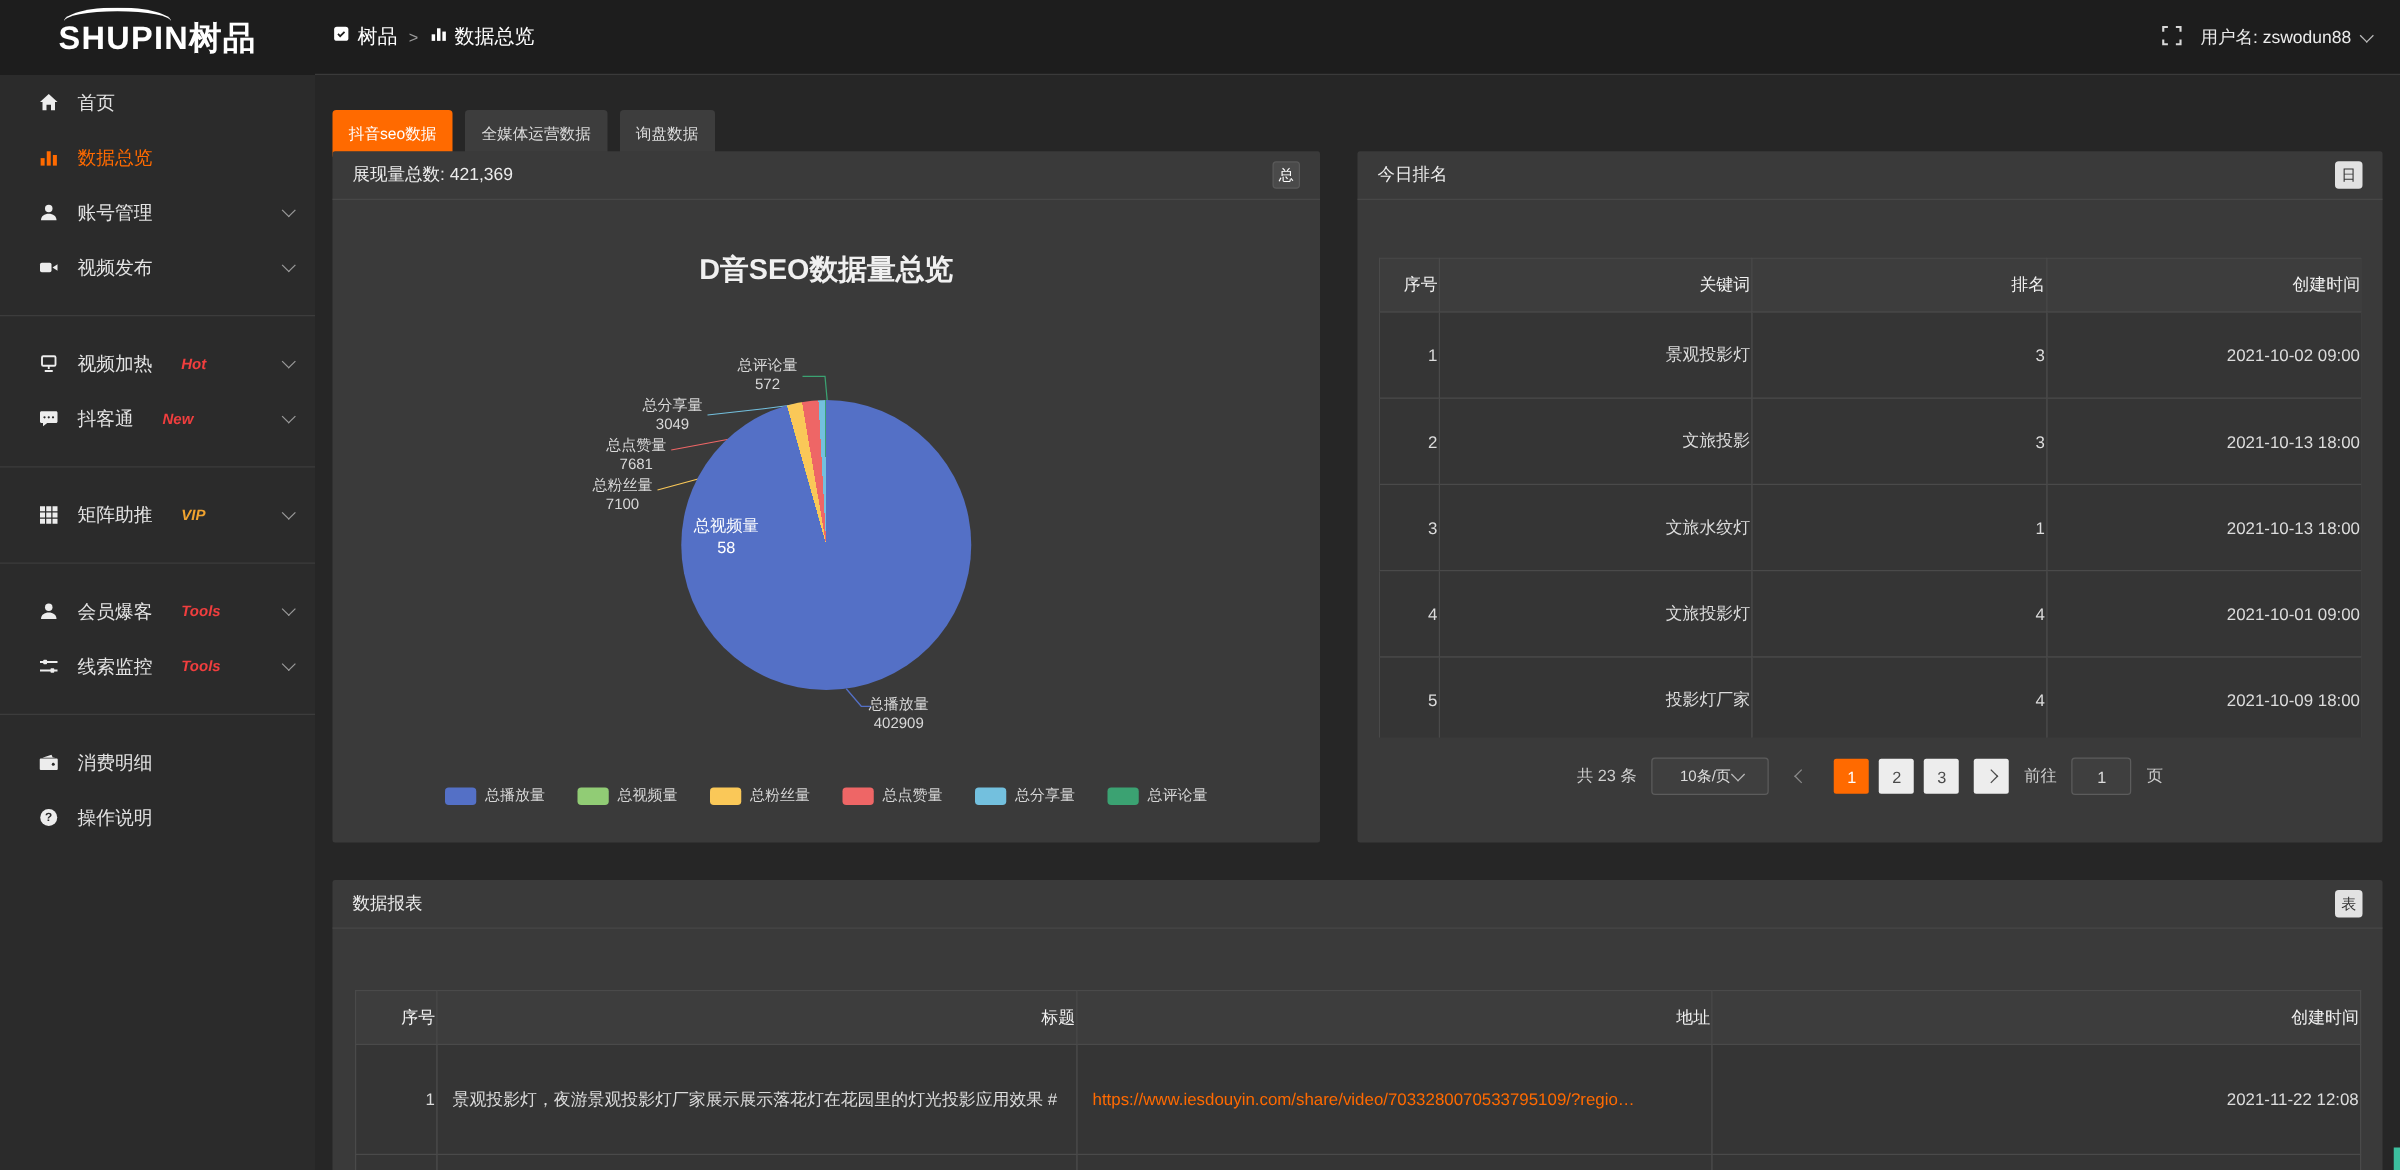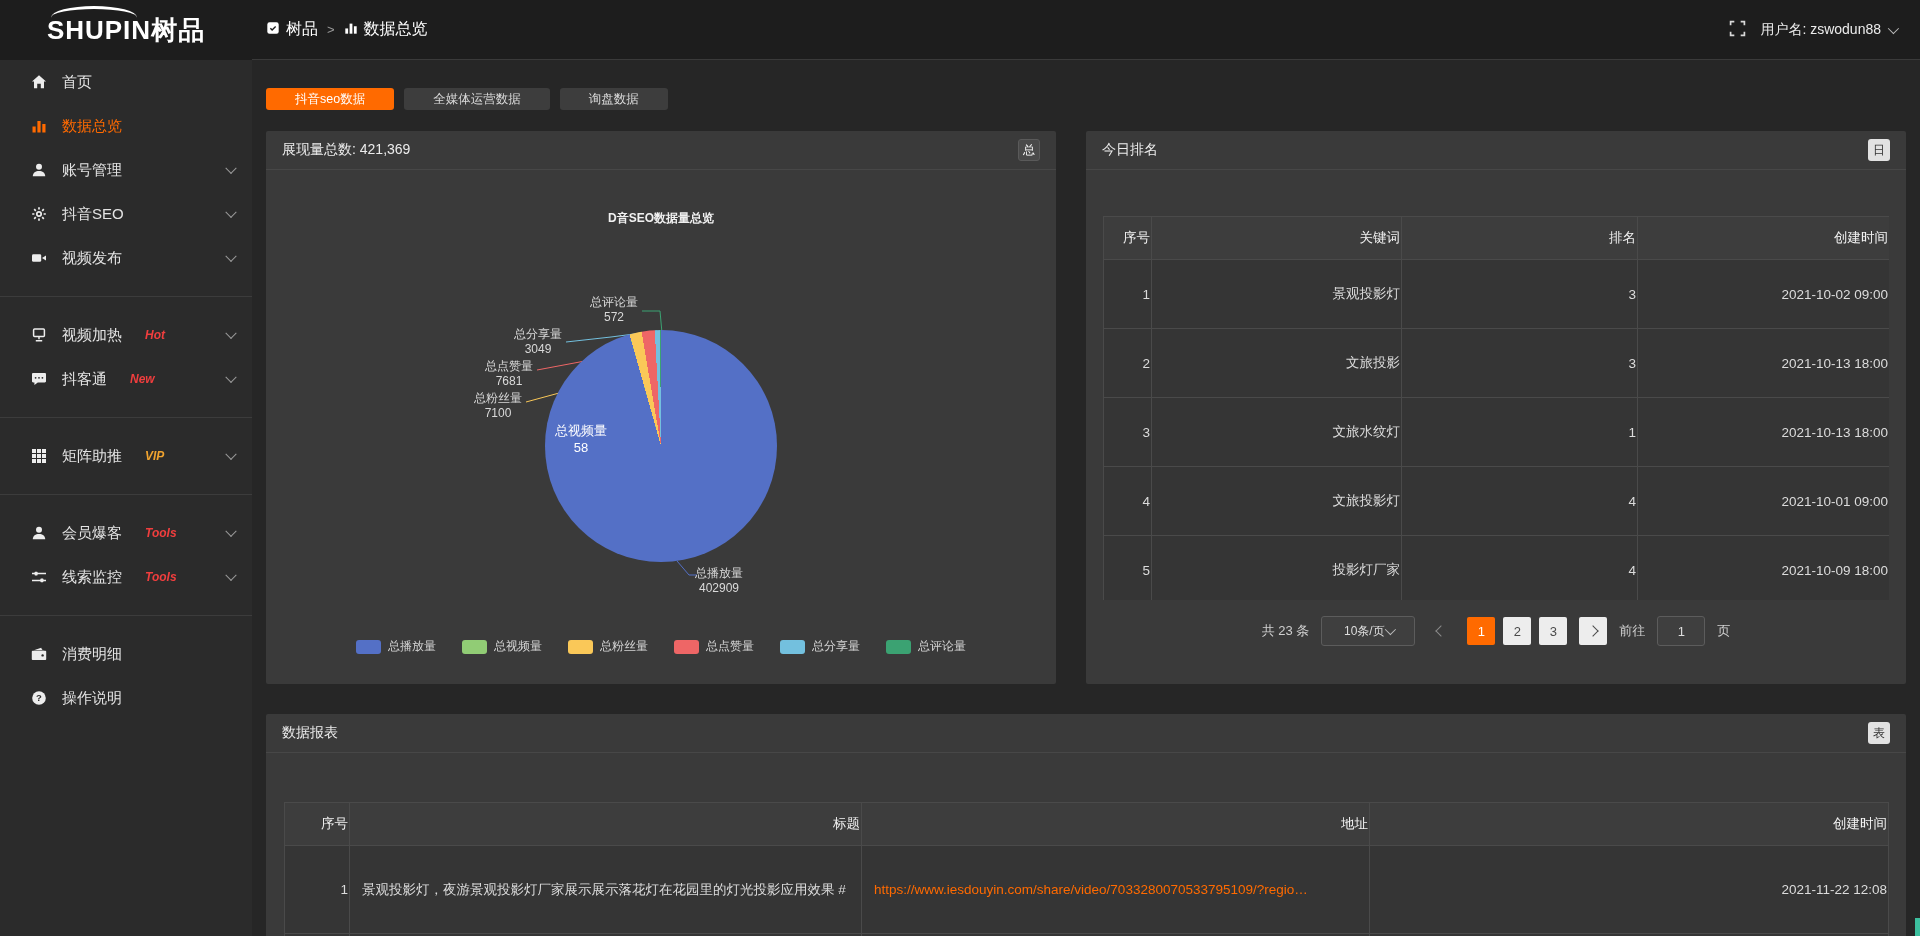--- a/index.html
+++ b/index.html
@@ -21,32 +21,32 @@
   .sb-item{position:relative;height:44px;display:flex;align-items:center;padding-left:30px;gap:15px;font-size:15px;color:#e3e3e3;cursor:pointer}
   .sb-item.active{color:#ff6a00}
   .sb-icon{width:17px;height:17px;display:flex;align-items:center;justify-content:center;color:#ededed;flex:none}
   .sb-item.active .sb-icon{color:#ff6a00}
   .sb-badge{font-size:12px;font-weight:bold;font-style:italic;margin-left:8px}
   .sb-arrow{position:absolute;right:17px;top:50%;width:7px;height:7px;border-right:1.6px solid #999;border-bottom:1.6px solid #999;transform:translateY(-72%) rotate(45deg)}
   .sb-divider{height:1px;background:#3c3c3c;margin:16px 0}
   
   .main{position:absolute;left:252px;top:60px;right:0;bottom:0;background:#262626;padding:28px 14px 0;box-sizing:border-box;overflow:hidden}
   .tab-bar{display:flex;gap:10px;height:25px}
-  .tab-btn{height:22px;padding:0 29px;font-size:12.5px;border:none;border-radius:3px;background:#3d3d3d;color:#dcdcdc;cursor:pointer;font-family:inherit}
+  .tab-btn{height:39px;padding:0 13px;font-size:12.5px;border:none;border-radius:3px;background:#3d3d3d;color:#dcdcdc;cursor:pointer;font-family:inherit}
   .tab-btn.active{background:#ff6a00;color:#fff}
-  .panels-row{display:flex;gap:30px;margin-top:18px}
+  .panels-row{display:flex;gap:30px;margin-top:8px}
   .panel{background:#3a3a3a;border-radius:2px}
   .panel-header{height:38px;display:flex;align-items:center;justify-content:space-between;padding:0 16px;border-bottom:1px solid #474747;font-size:14px;color:#ececec}
   .badge-btn{width:22px;height:22px;border-radius:3px;border:none;font-size:12px;display:flex;align-items:center;justify-content:center;cursor:pointer;font-family:inherit}
   .badge-dark{background:#4a4a4a;color:#fff;border:1px solid #5a5a5a}
   .badge-light{background:#e2e2e2;color:#333}
   
   .overview-panel{width:790px;height:553px}
   .chart-body{position:relative;height:515px}
-  .chart-title{position:absolute;left:0;right:0;top:40px;text-align:center;font-size:12px;font-weight:bold;color:#f0f0f0}
+  .chart-title{position:absolute;left:0;right:0;top:40px;text-align:center;font-size:23px;font-weight:bold;color:#f0f0f0}
   .pie{position:absolute;left:279px;top:160px;width:232px;height:232px;border-radius:50%;cursor:pointer}
   .pie-lines{position:absolute;left:0;top:0;pointer-events:none}
   .pie-label{position:absolute;font-size:12px;line-height:15px;color:#d9d9d9;text-align:center;white-space:nowrap}
   .pie-label.inside{color:#fff;font-size:13px;line-height:17px}
   .legend{position:absolute;left:0;right:0;bottom:30px;display:flex;justify-content:center;gap:26px}
   .legend-item{display:flex;align-items:center;gap:7px;font-size:12px;color:#d6d6d6;cursor:pointer}
   .legend-swatch{width:25px;height:14px;border-radius:3px}
   
   table{border-collapse:collapse;table-layout:fixed}
   th,td{border:1px solid #4a4a4a;font-weight:normal;text-align:right;overflow:hidden;white-space:nowrap}
@@ -142,32 +142,20 @@
     <div class="sb-item">
       <span class="sb-icon">
         <svg viewBox="0 0 16 16" width="16" height="16">
           <g fill="currentColor">
             <circle cx="8" cy="4.8" r="3"></circle>
             <path d="M1.8 14.2c0-3.4 2.8-5.2 6.2-5.2s6.2 1.8 6.2 5.2z"></path>
           </g>
         </svg>
       </span>
       <span>账号管理</span>
-      <span class="sb-arrow"></span>
-    </div>
-    <div class="sb-item">
-      <span class="sb-icon">
-        <svg viewBox="0 0 16 16" width="16" height="16">
-          <g stroke="currentColor" stroke-width="1.7" fill="none">
-            <circle cx="8" cy="8" r="2.2"></circle>
-            <path d="M8 1.2v2.2M8 12.6v2.2M1.2 8h2.2M12.6 8h2.2M3.2 3.2l1.6 1.6M11.2 11.2l1.6 1.6M3.2 12.8l1.6-1.6M11.2 4.8l1.6-1.6"></path>
-          </g>
-        </svg>
-      </span>
-      <span>抖音SEO</span>
       <span class="sb-arrow"></span>
     </div>
     <div class="sb-item">
       <span class="sb-icon">
         <svg viewBox="0 0 16 16" width="16" height="16">
           <g fill="currentColor">
             <rect x="1" y="4.2" width="9.2" height="7.6" rx="1.4"></rect>
             <path d="M11 8l4-2.6v5.2z"></path>
           </g>
         </svg>

